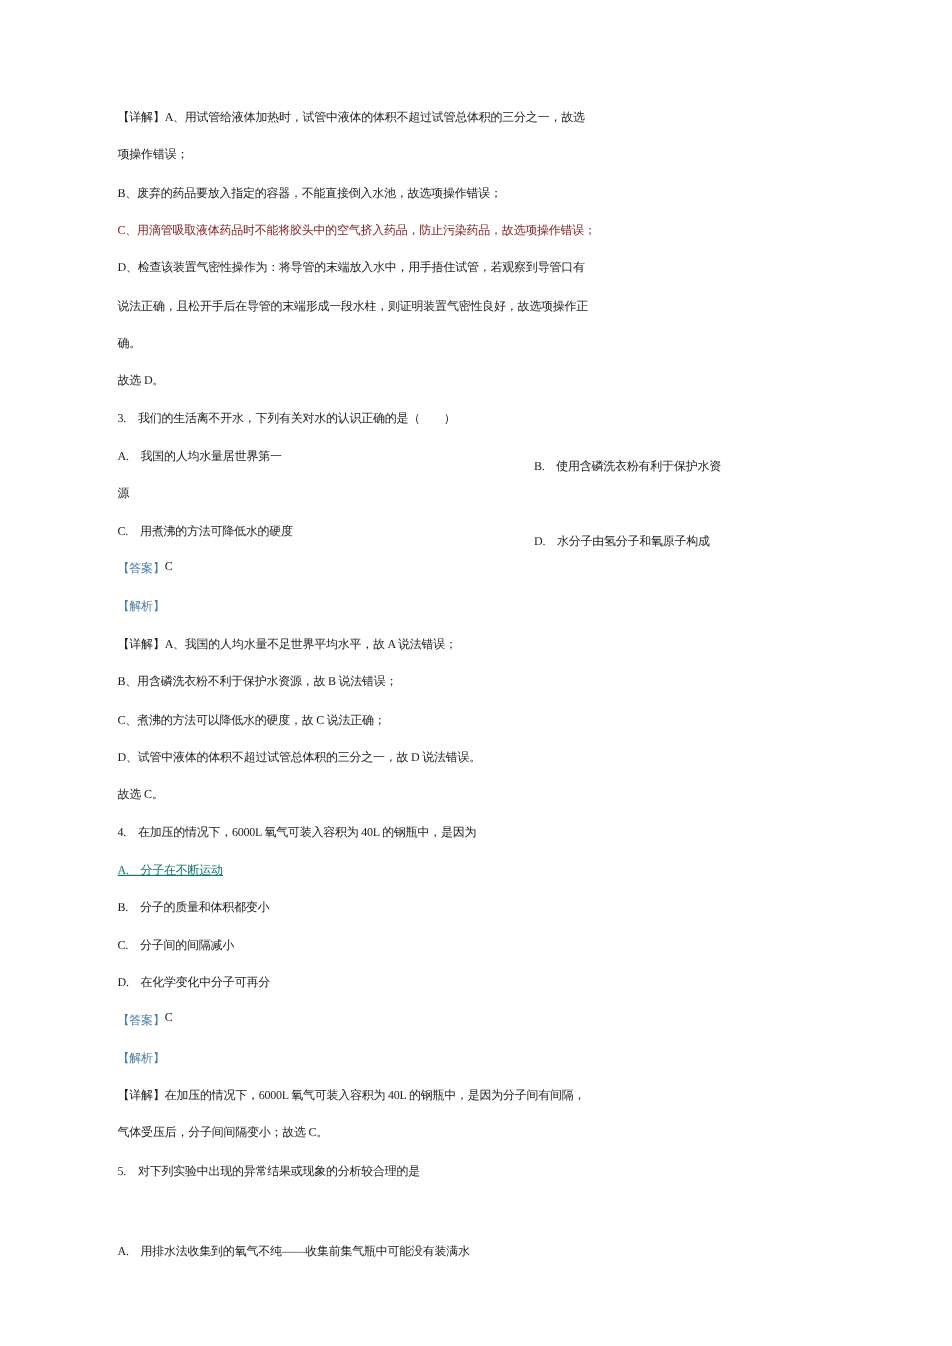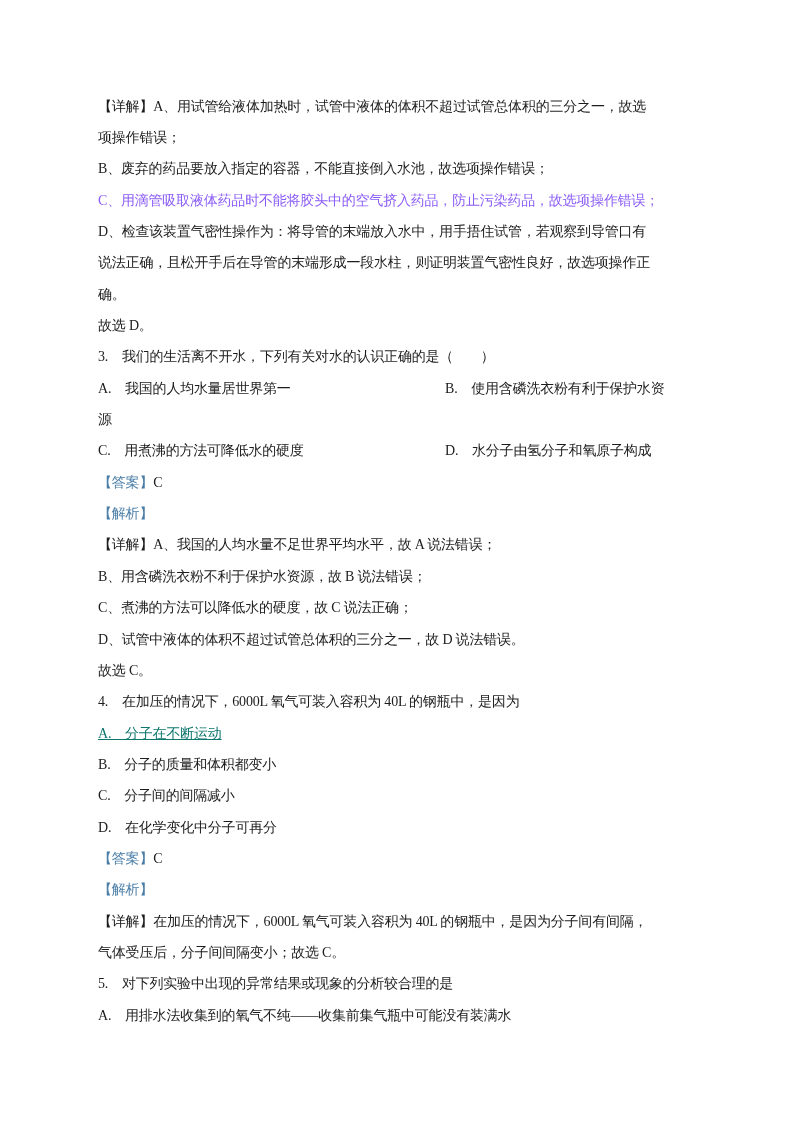--- a/index.html
+++ b/index.html
@@ -18,43 +18,43 @@
   .content {
     position: absolute;
     left: 98px;
     top: 91px;
     width: 592px;
   }
   .line {
     position: relative;
     height: 31.35px;
     display: flex;
-    align-items: center;
+    align-items: flex-start;
     white-space: pre;
-    font-size: 14px;
+    font-size: 10px;
     letter-spacing: -0.2px;
     color: #1c1c1c;
   }
   .seg { display: inline-block; }
   .seg.col2 {
     position: absolute;
     top: 50%;
     transform: translateY(-50%);
   }
   .seg.accent { color: #4a7da6; }
 </style>
 </head>
 <body>
 
 <div class="page" style="background: rgb(255, 255, 255);">
   <div class="content">
       <div class="line" style="color: rgb(28, 28, 28);"><span class="seg">【详解】A、用试管给液体加热时，试管中液体的体积不超过试管总体积的三分之一，故选</span></div>
       <div class="line" style="color: rgb(28, 28, 28);"><span class="seg">项操作错误；</span></div>
       <div class="line" style="color: rgb(28, 28, 28);"><span class="seg">B、废弃的药品要放入指定的容器，不能直接倒入水池，故选项操作错误；</span></div>
-      <div class="line" style="color: #8b5cf6;"><span class="seg">C、用滴管吸取液体药品时不能将胶头中的空气挤入药品，防止污染药品，故选项操作错误；</span></div>
+      <div class="line" style="color: #7f1d1d;"><span class="seg">C、用滴管吸取液体药品时不能将胶头中的空气挤入药品，防止污染药品，故选项操作错误；</span></div>
       <div class="line" style="color: rgb(28, 28, 28);"><span class="seg">D、检查该装置气密性操作为：将导管的末端放入水中，用手捂住试管，若观察到导管口有</span></div>
       <div class="line" style="color: rgb(28, 28, 28);"><span class="seg">说法正确，且松开手后在导管的末端形成一段水柱，则证明装置气密性良好，故选项操作正</span></div>
       <div class="line" style="color: rgb(28, 28, 28);"><span class="seg">确。</span></div>
       <div class="line" style="color: rgb(28, 28, 28);"><span class="seg">故选 D。</span></div>
       <div class="line" style="color: rgb(28, 28, 28);"><span class="seg">3. 我们的生活离不开水，下列有关对水的认识正确的是（　　）</span></div>
       <div class="line" style="color: rgb(28, 28, 28);"><span class="seg">A. 我国的人均水量居世界第一</span><span class="seg col2" style="left: 347px;">B. 使用含磷洗衣粉有利于保护水资</span></div>
       <div class="line" style="color: rgb(28, 28, 28);"><span class="seg">源</span></div>
       <div class="line" style="color: rgb(28, 28, 28);"><span class="seg">C. 用煮沸的方法可降低水的硬度</span><span class="seg col2" style="left: 347px;">D. 水分子由氢分子和氧原子构成</span></div>
       <div class="line" style="color: rgb(28, 28, 28);"><span class="seg accent" style="color: rgb(74, 125, 166);">【答案】</span><span class="seg">C</span></div>
       <div class="line" style="color: rgb(28, 28, 28);"><span class="seg accent" style="color: rgb(74, 125, 166);">【解析】</span></div>
@@ -66,15 +66,15 @@
       <div class="line" style="color: rgb(28, 28, 28);"><span class="seg">4. 在加压的情况下，6000L 氧气可装入容积为 40L 的钢瓶中，是因为</span></div>
       <div class="line" style="color: #0f766e; text-decoration: underline;"><span class="seg">A. 分子在不断运动</span></div>
       <div class="line" style="color: rgb(28, 28, 28);"><span class="seg">B. 分子的质量和体积都变小</span></div>
       <div class="line" style="color: rgb(28, 28, 28);"><span class="seg">C. 分子间的间隔减小</span></div>
       <div class="line" style="color: rgb(28, 28, 28);"><span class="seg">D. 在化学变化中分子可再分</span></div>
       <div class="line" style="color: rgb(28, 28, 28);"><span class="seg accent" style="color: rgb(74, 125, 166);">【答案】</span><span class="seg">C</span></div>
       <div class="line" style="color: rgb(28, 28, 28);"><span class="seg accent" style="color: rgb(74, 125, 166);">【解析】</span></div>
       <div class="line" style="color: rgb(28, 28, 28);"><span class="seg">【详解】在加压的情况下，6000L 氧气可装入容积为 40L 的钢瓶中，是因为分子间有间隔，</span></div>
       <div class="line" style="color: rgb(28, 28, 28);"><span class="seg">气体受压后，分子间间隔变小；故选 C。</span></div>
       <div class="line" style="color: rgb(28, 28, 28);"><span class="seg">5. 对下列实验中出现的异常结果或现象的分析较合理的是</span></div>
-      <div class="line" style="color: rgb(28, 28, 28);"><span class="seg">A. 用排水法收集到的氧气不纯——收集前集气瓶中可能没有装满水</span></div>
+      <div class="line" style="color: rgb(28, 28, 28); margin-top: 36px;"><span class="seg">A. 用排水法收集到的氧气不纯——收集前集气瓶中可能没有装满水</span></div>
     </div>
 </div>
 
 </body></html>

